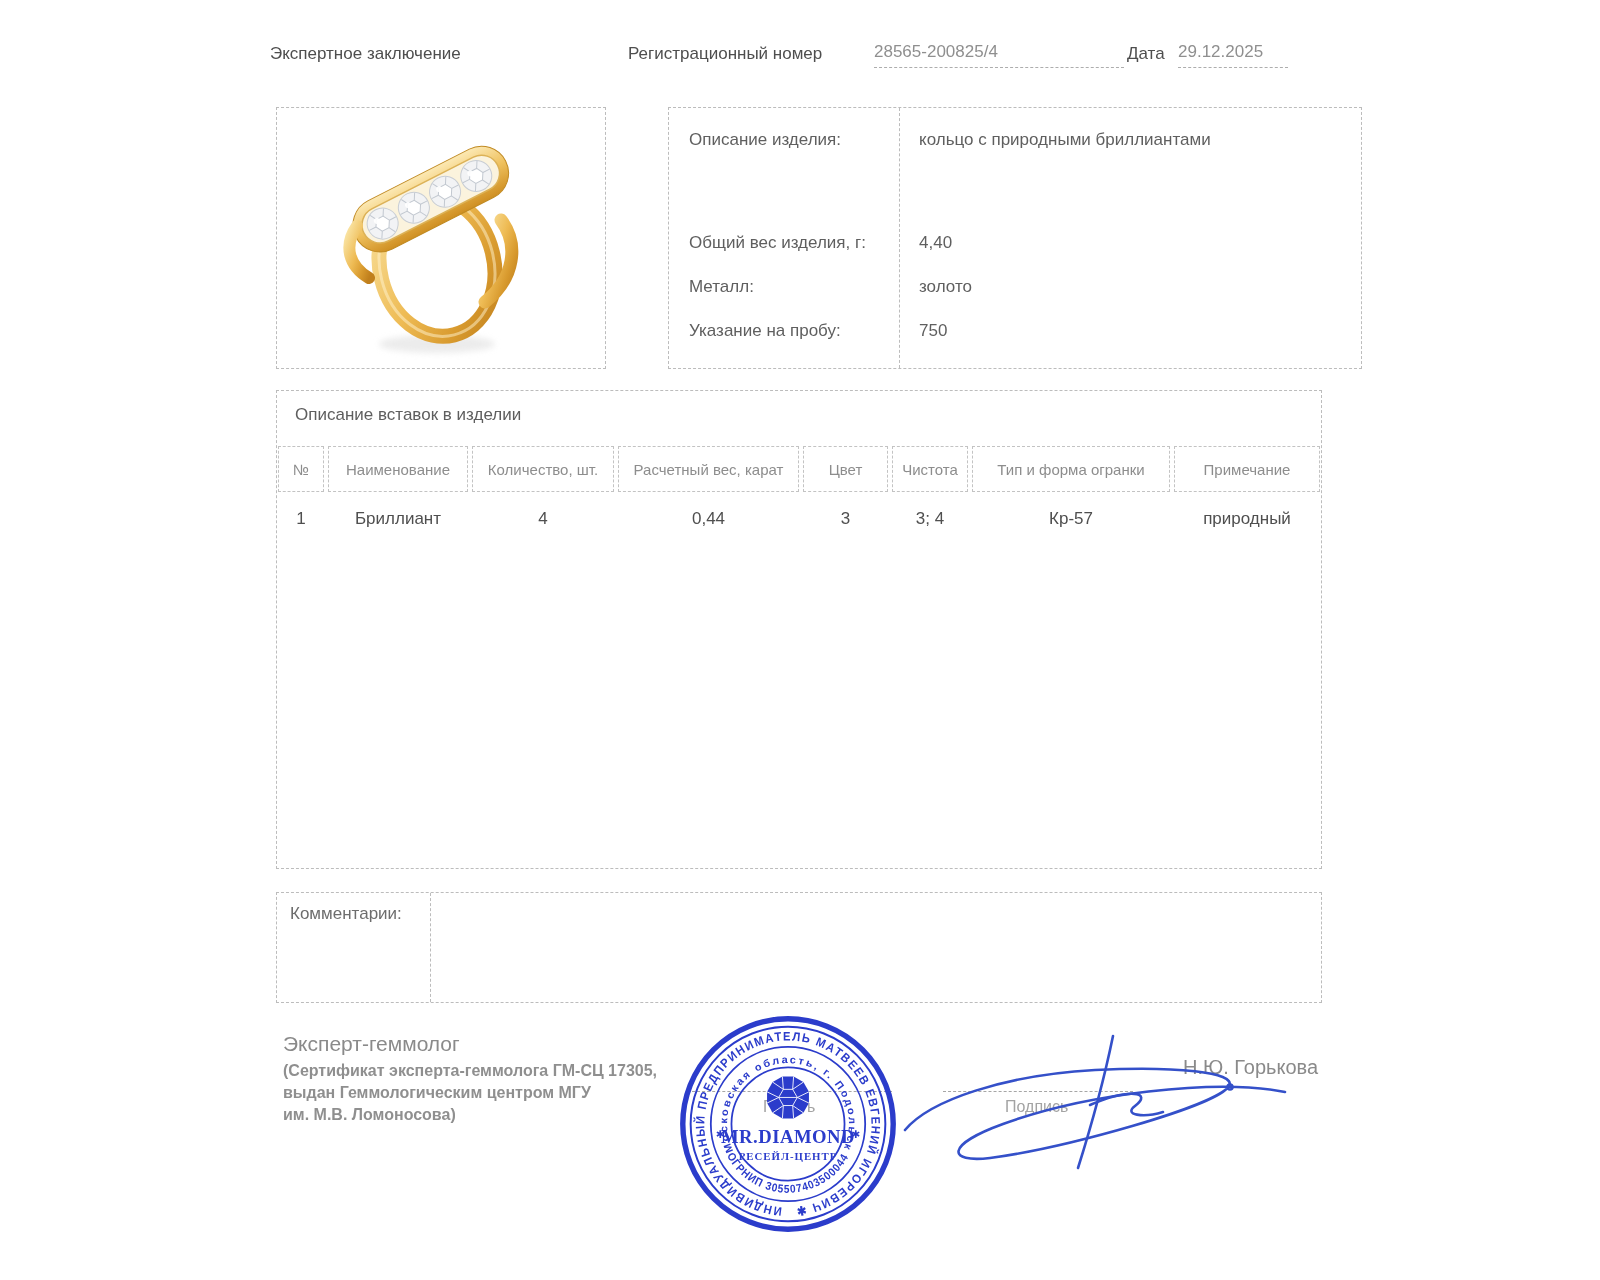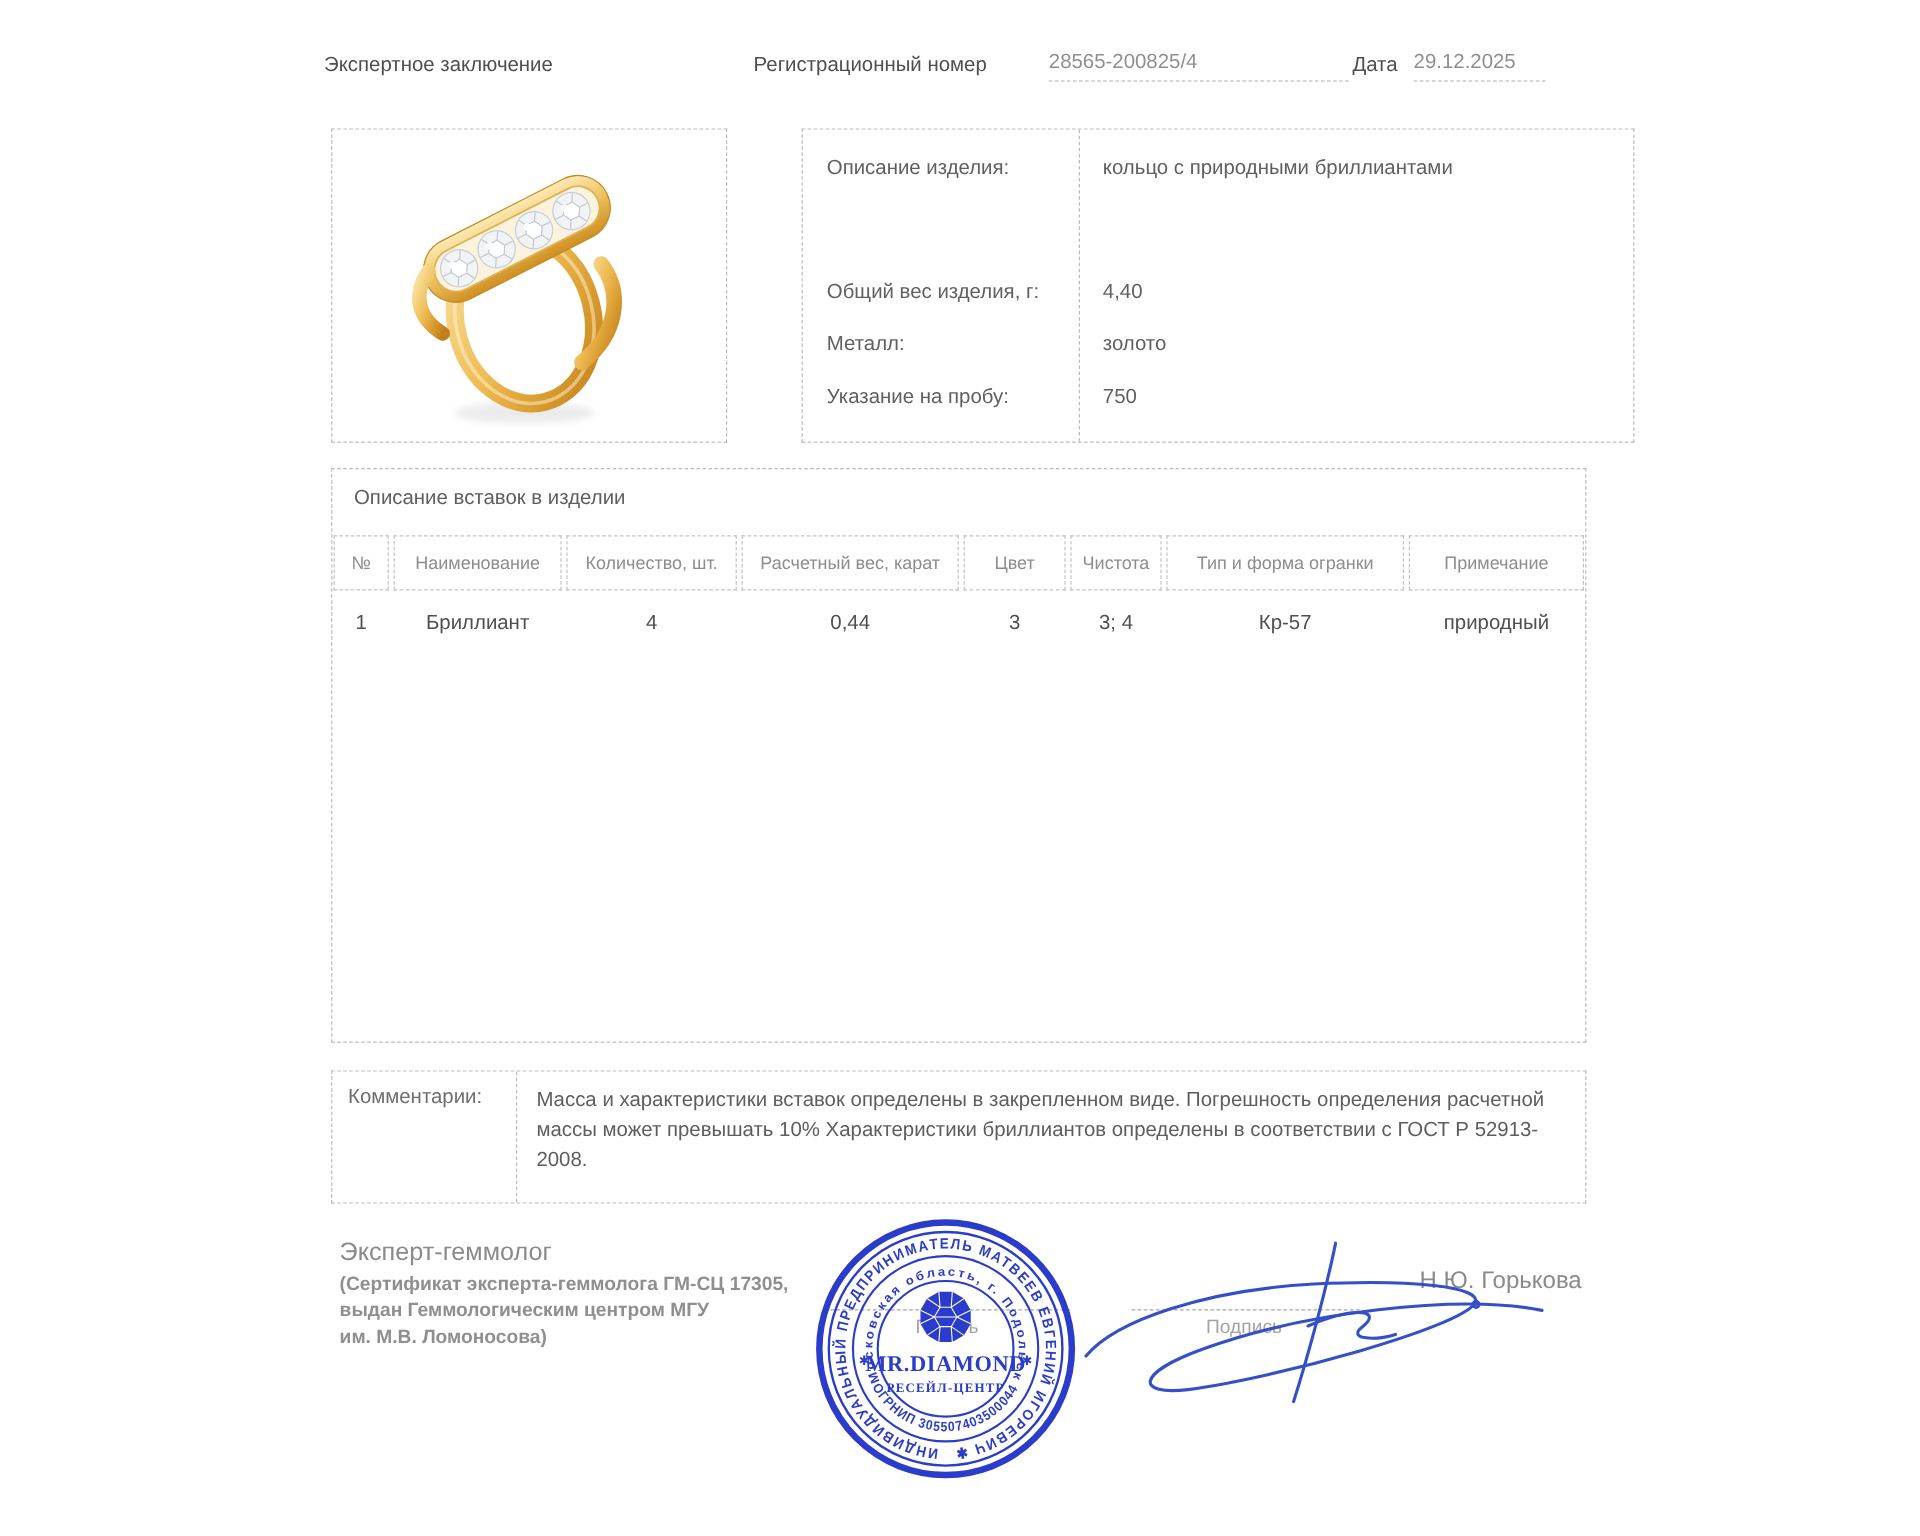--- a/index.html
+++ b/index.html
@@ -144,21 +144,20 @@
     <div class="td w3">0,44</div>
     <div class="td w4">3</div>
     <div class="td w5">3; 4</div>
     <div class="td w6">Кр-57</div>
     <div class="td w7">природный</div>
   </div>
 </div>
 
 <div class="panel" style="left:276px;top:892px;width:1046px;height:111px;">
   <div class="cm-label">Комментарии:</div>
-  <div class="cm-text">Масса и характеристики вставок определены в закрепленном виде. Погрешность определения расчетной массы может превышать 10% Характеристики бриллиантов определены в соответствии с ГОСТ Р 52913-2008.</div>
 </div>
 
 <div class="abs ft-title" style="left:283px;top:1032px">Эксперт-геммолог</div>
 <div class="abs ft-cert" style="left:283px;top:1060px">
   <div>(Сертификат эксперта-геммолога ГМ-СЦ 17305,</div>
   <div>выдан Геммологическим центром МГУ</div>
   <div>им. М.В. Ломоносова)</div>
 </div>
 
 <div class="sign-line" style="left:692px;top:1091px;width:200px"></div>

